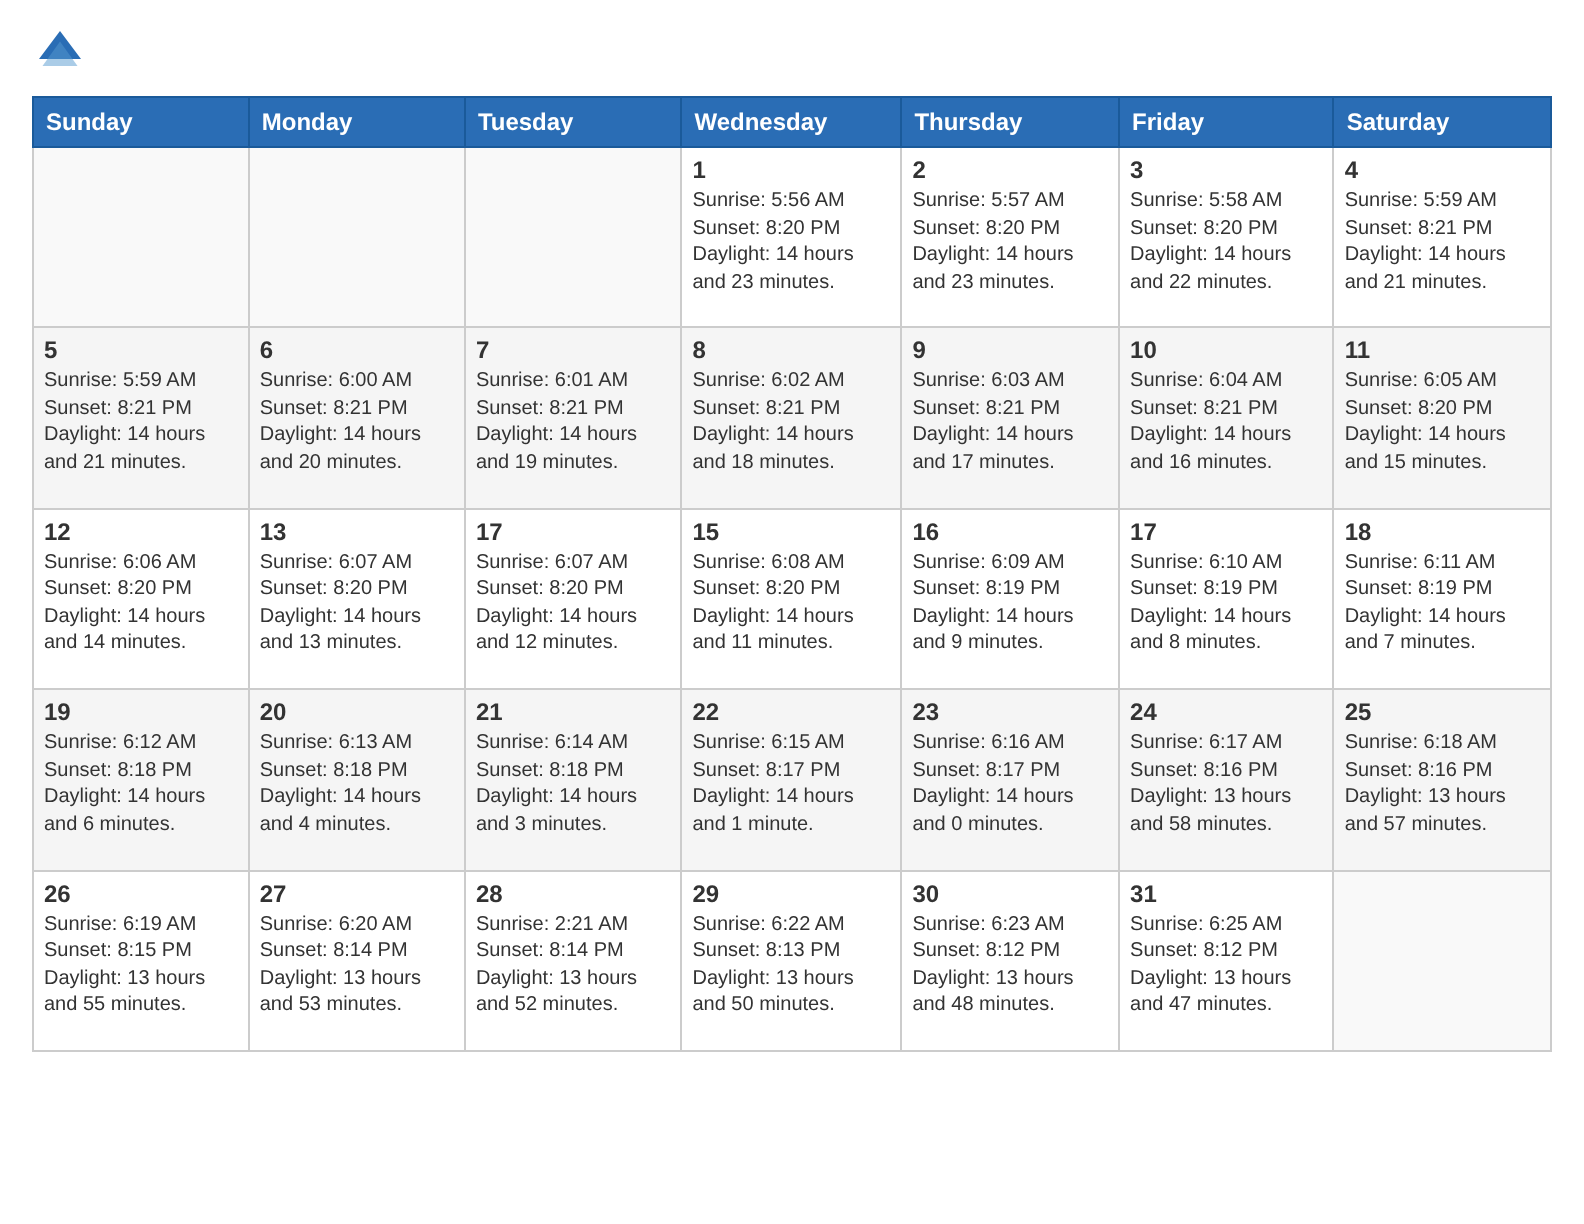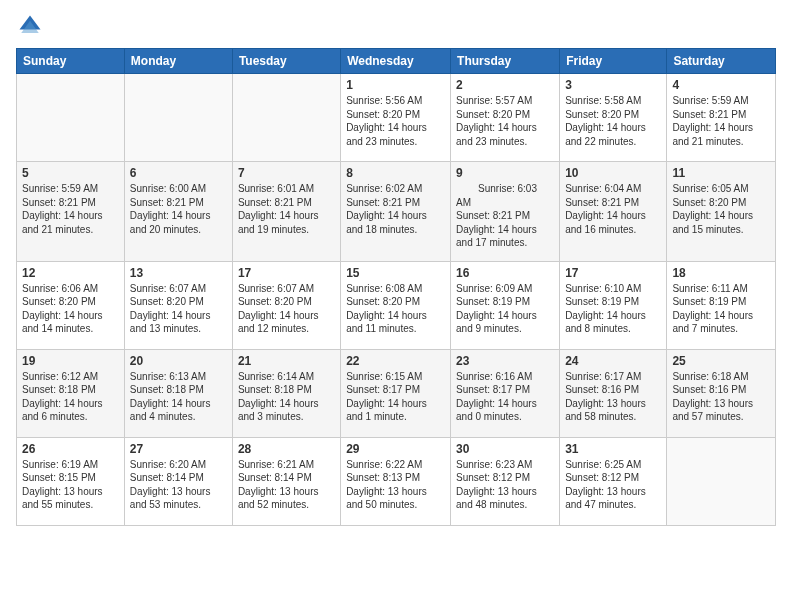--- a/index.html
+++ b/index.html
@@ -168,21 +168,21 @@
 Daylight: 14 hours
 and 20 minutes.</span></td>
           <td><span class="day-num">7</span><span class="day-info" style="white-space: pre-line; margin-top: 22px;">Sunrise: 6:01 AM
 Sunset: 8:21 PM
 Daylight: 14 hours
 and 19 minutes.</span></td>
           <td><span class="day-num">8</span><span class="day-info" style="white-space: pre-line; text-align: center;">Sunrise: 6:02 AM
 Sunset: 8:21 PM
 Daylight: 14 hours
 and 18 minutes.</span></td>
-          <td><span class="day-num">9</span><span class="day-info" style="white-space: pre-line; margin-left: 22px;">Sunrise: 6:03 AM
+          <td><span class="day-num">9</span><span class="day-info" style="white-space: pre-line;">Sunrise: 6:03 AM
 Sunset: 8:21 PM
 Daylight: 14 hours
 and 17 minutes.</span></td>
           <td><span class="day-num">10</span><span class="day-info" style="white-space: pre-line; text-align: center;">Sunrise: 6:04 AM
 Sunset: 8:21 PM
 Daylight: 14 hours
 and 16 minutes.</span></td>
           <td><span class="day-num">11</span><span class="day-info" style="white-space: pre-line;">Sunrise: 6:05 AM
 Sunset: 8:20 PM
 Daylight: 14 hours
@@ -250,21 +250,21 @@
         </tr>
         <tr>
           <td><span class="day-num">26</span><span class="day-info" style="white-space: pre-line;">Sunrise: 6:19 AM
 Sunset: 8:15 PM
 Daylight: 13 hours
 and 55 minutes.</span></td>
           <td><span class="day-num">27</span><span class="day-info" style="white-space: pre-line;">Sunrise: 6:20 AM
 Sunset: 8:14 PM
 Daylight: 13 hours
 and 53 minutes.</span></td>
-          <td><span class="day-num">28</span><span class="day-info" style="white-space: pre-line;">Sunrise: 6:21 AM
+          <td><span class="day-num">28</span><span class="day-info" style="white-space: pre-line;">Sunrise: 2:21 AM
 Sunset: 8:14 PM
 Daylight: 13 hours
 and 52 minutes.</span></td>
           <td><span class="day-num">29</span><span class="day-info" style="white-space: pre-line;">Sunrise: 6:22 AM
 Sunset: 8:13 PM
 Daylight: 13 hours
 and 50 minutes.</span></td>
           <td><span class="day-num">30</span><span class="day-info" style="white-space: pre-line;">Sunrise: 6:23 AM
 Sunset: 8:12 PM
 Daylight: 13 hours

